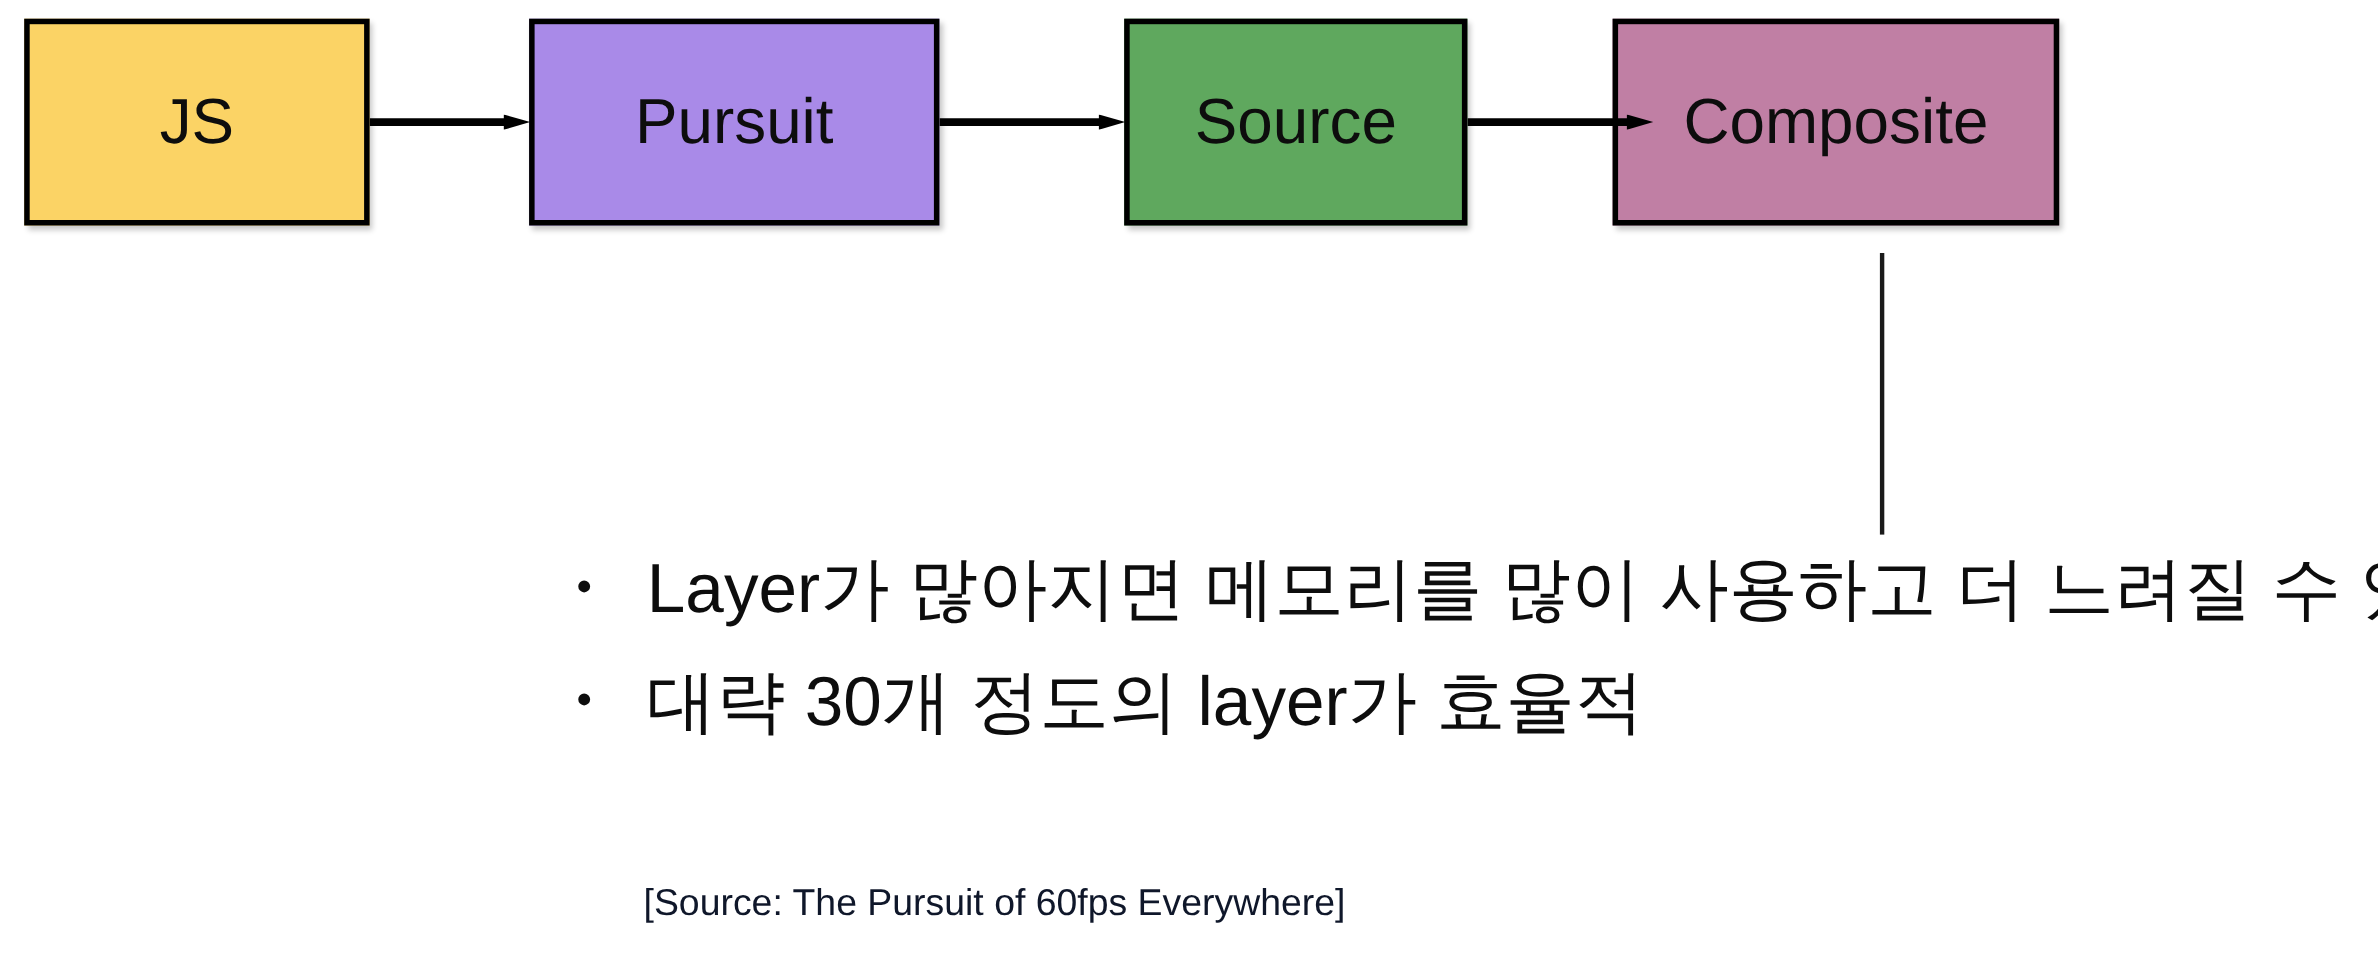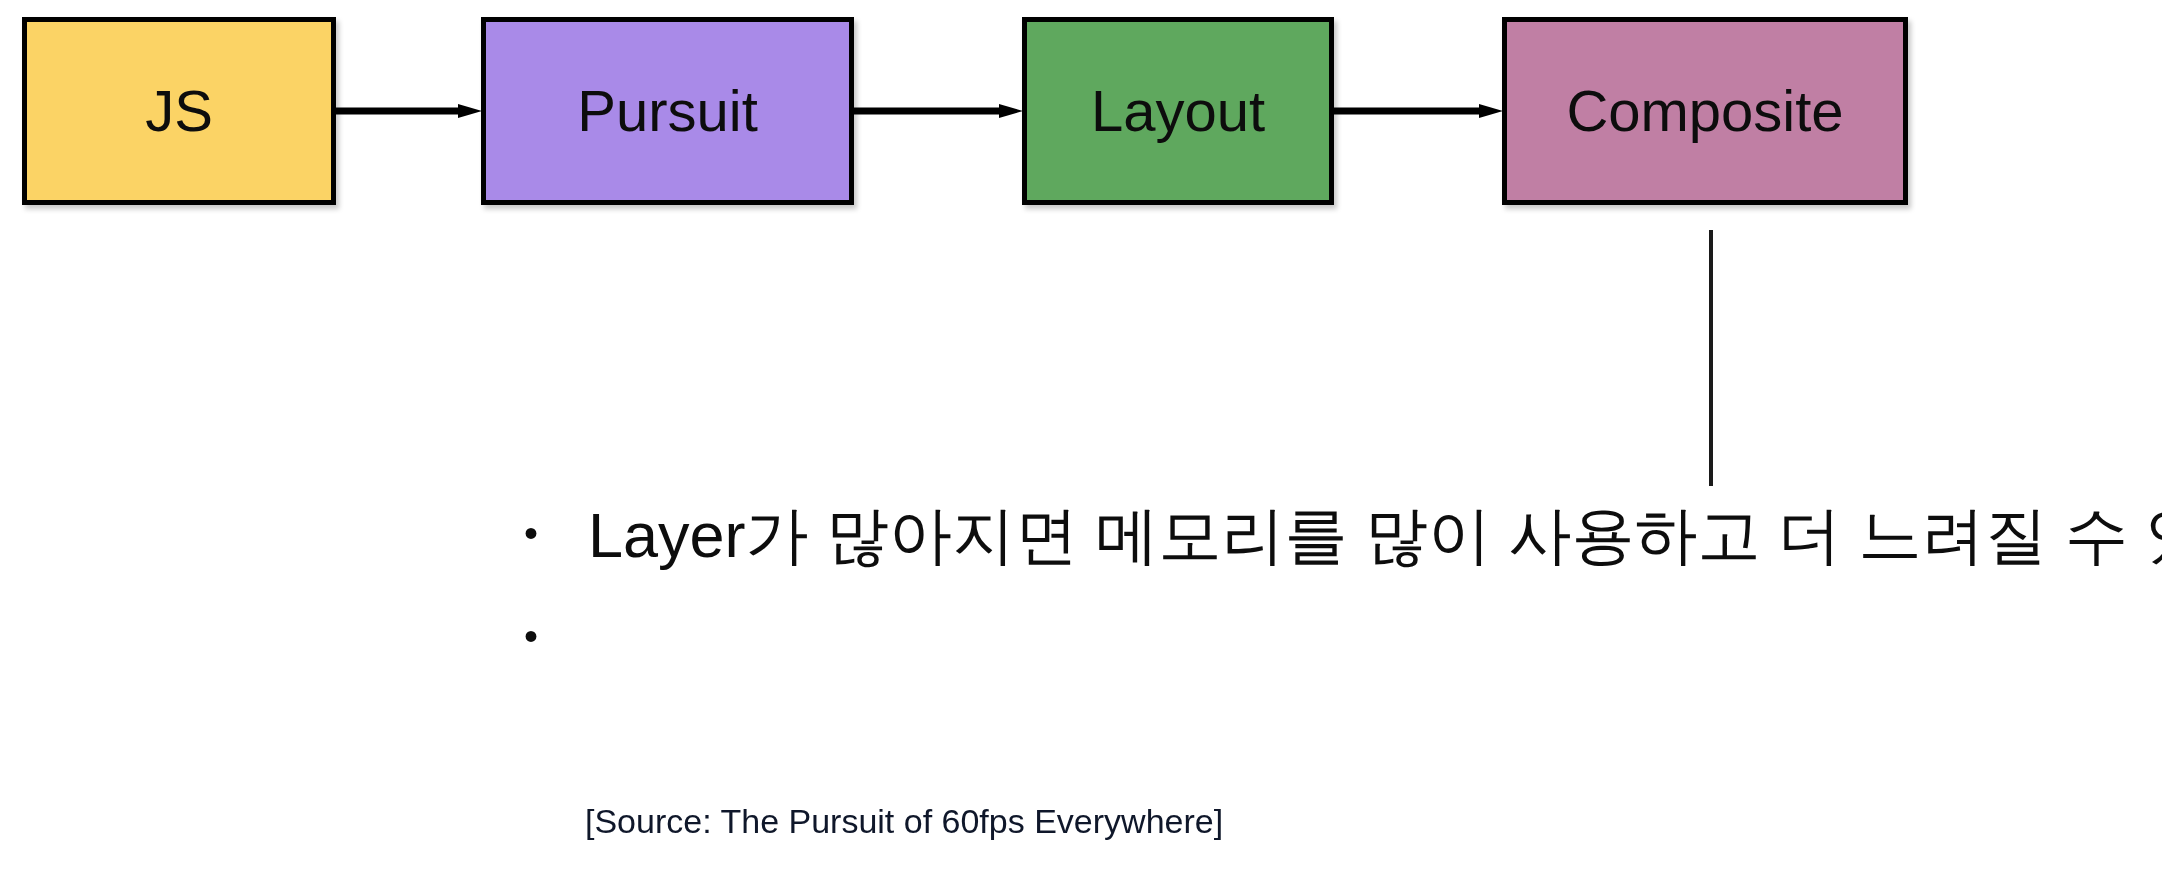--- a/index.html
+++ b/index.html
@@ -35,21 +35,21 @@
     font-family: "Liberation Sans", sans-serif;
     font-size: 58px;
     line-height: 1;
     color: #0d0d0d;
     letter-spacing: 0px;
     white-space: nowrap;
   }
   #box-js        { left: 22px;   width: 314px; background: #FBD365; }
   #box-layout    { left: 481px;  width: 373px; background: #A98AE8; }
   #box-paint     { left: 1022px; width: 312px; background: #5FA85E; }
-  #box-composite { left: 1502px; width: 406px; background: #C07FA4; }
+  #box-composite { left: 1466px; width: 406px; background: #C07FA4; }
 
   
   .arrow {
     position: absolute;
     top: 104px;
     height: 14px;
   }
   .arrow svg { display: block; }
   #arrow-js-layout       { left: 336px;  width: 146px; }
   #arrow-layout-paint    { left: 854px;  width: 169px; }
@@ -115,21 +115,21 @@
 
   <div class="pipeline-box" id="box-js">
     <span class="box-label">JS</span>
   </div>
 
   <div class="pipeline-box" id="box-layout">
     <span class="box-label">Pursuit</span>
   </div>
 
   <div class="pipeline-box" id="box-paint">
-    <span class="box-label">Layout</span>
+    <span class="box-label">Source</span>
   </div>
 
   <div class="pipeline-box" id="box-composite">
     <span class="box-label">Composite</span>
   </div>
 
   <div class="arrow" id="arrow-js-layout">
     <svg width="146" height="14" viewBox="0 0 146 14">
       <line x1="0" y1="7" x2="128" y2="7" stroke="#000000" stroke-width="7"></line>
       <polygon points="122,0 146,7 122,14" fill="#000000"></polygon>
@@ -154,19 +154,20 @@
 
   <div id="bullet-list">
 
     <div class="bullet-row">
       <span class="bullet-marker">•</span>
       <span class="bullet-text">Layer가 많아지면 메모리를 많이 사용하고 더 느려질 수 있음</span>
     </div>
 
     <div class="bullet-row">
       <span class="bullet-marker">•</span>
+      <span class="bullet-text">대략 30개 정도의 layer가 효율적</span>
     </div>
 
   </div>
 
   <div id="source-caption">[Source: The Pursuit of 60fps Everywhere]</div>
 
 </div>
 
 </body></html>

